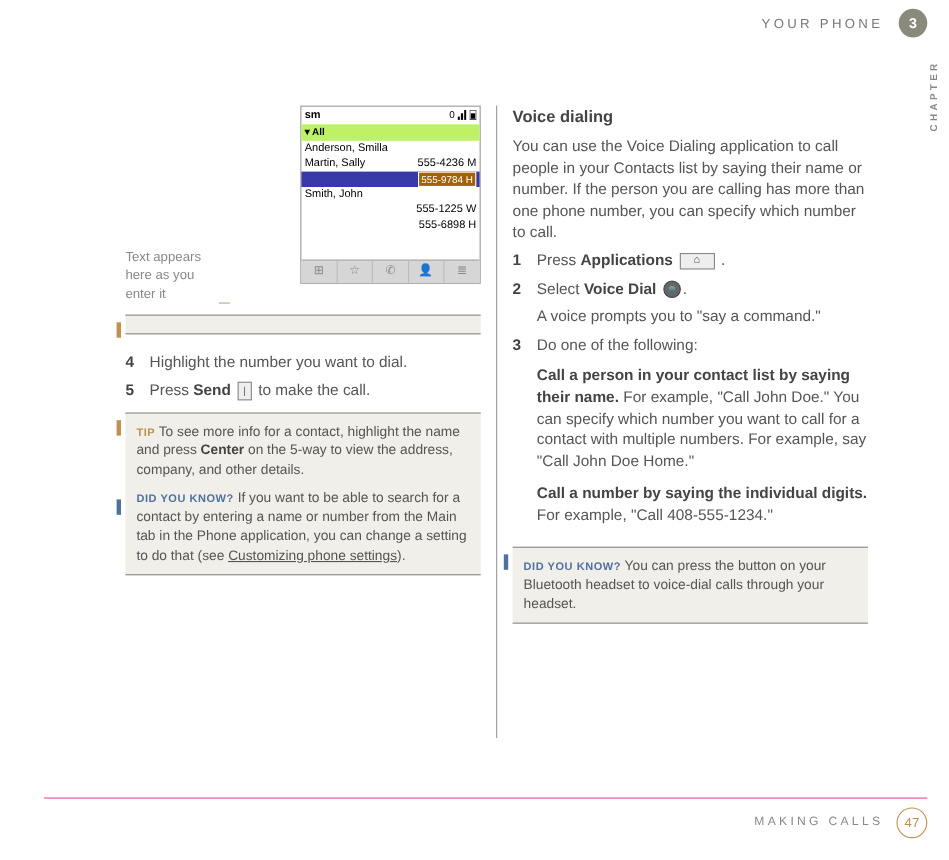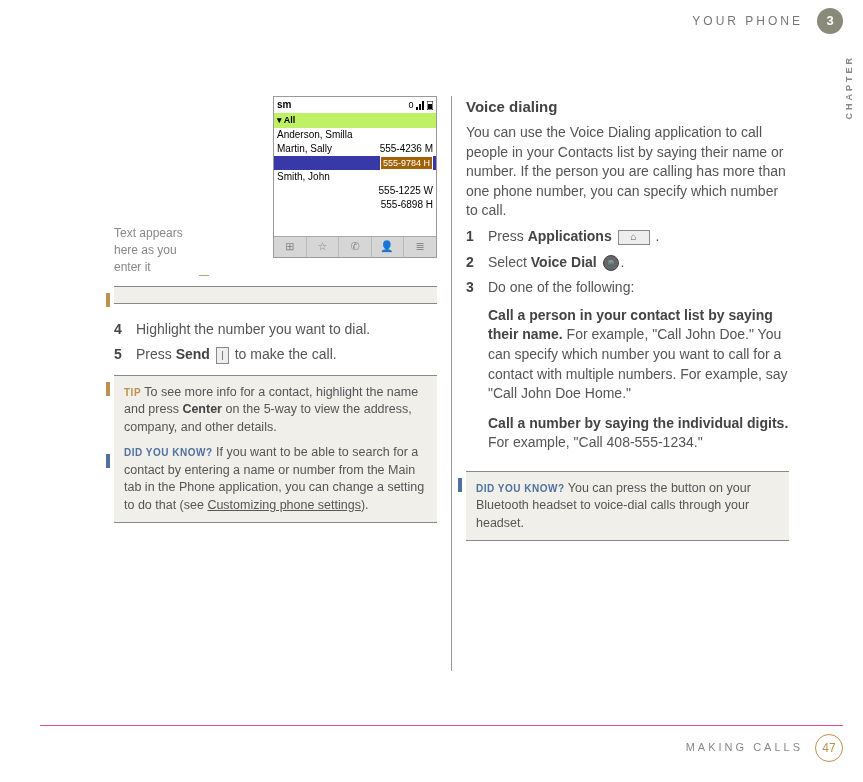--- a/index.html
+++ b/index.html
@@ -262,20 +262,21 @@
         <span>Press </span><span class="bold">Applications</span>
         <span class="inline-icon key-home">⌂</span><span> .</span>
       </div>
     </div>
 
     <div class="step">
       <div class="step-num">2</div>
       <div class="step-body">
         <span>Select </span><span class="bold">Voice Dial</span>
         <span class="icon-round"></span><span>.</span>
+        <div style="margin-top:6px">A voice prompts you to "say a command."</div>
       </div>
     </div>
 
     <div class="step">
       <div class="step-num">3</div>
       <div class="step-body">
         <div>Do one of the following:</div>
         <p style="margin-top:8px">
           <span class="bold">Call a person in your contact list by saying their name.</span><span> For example, "Call John Doe." You can specify which number you want to call for a contact with multiple numbers. For example, say "Call John Doe Home."</span>
         </p>

